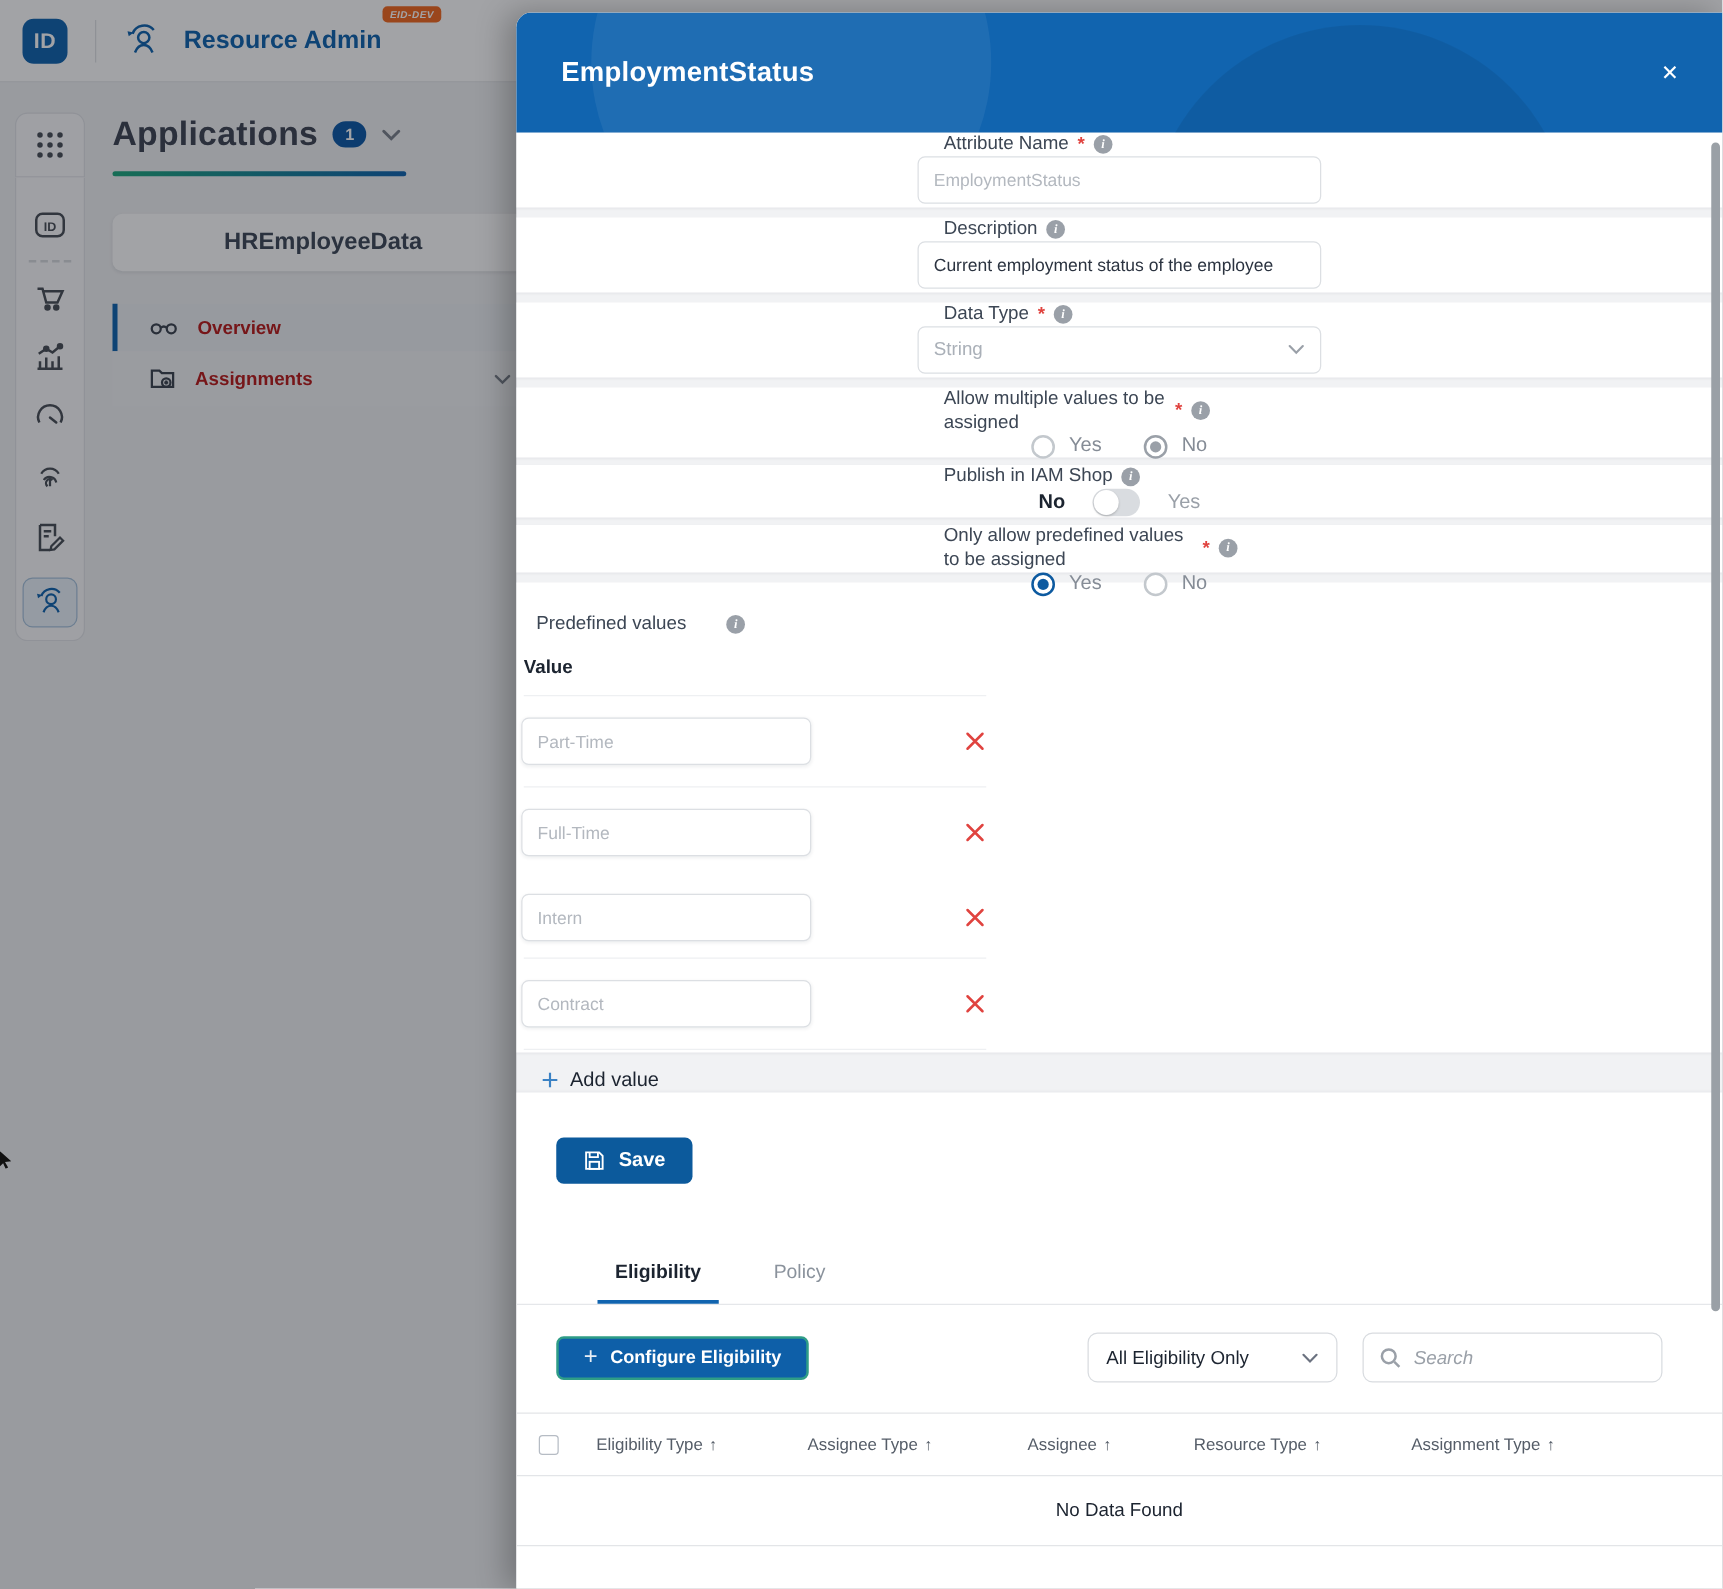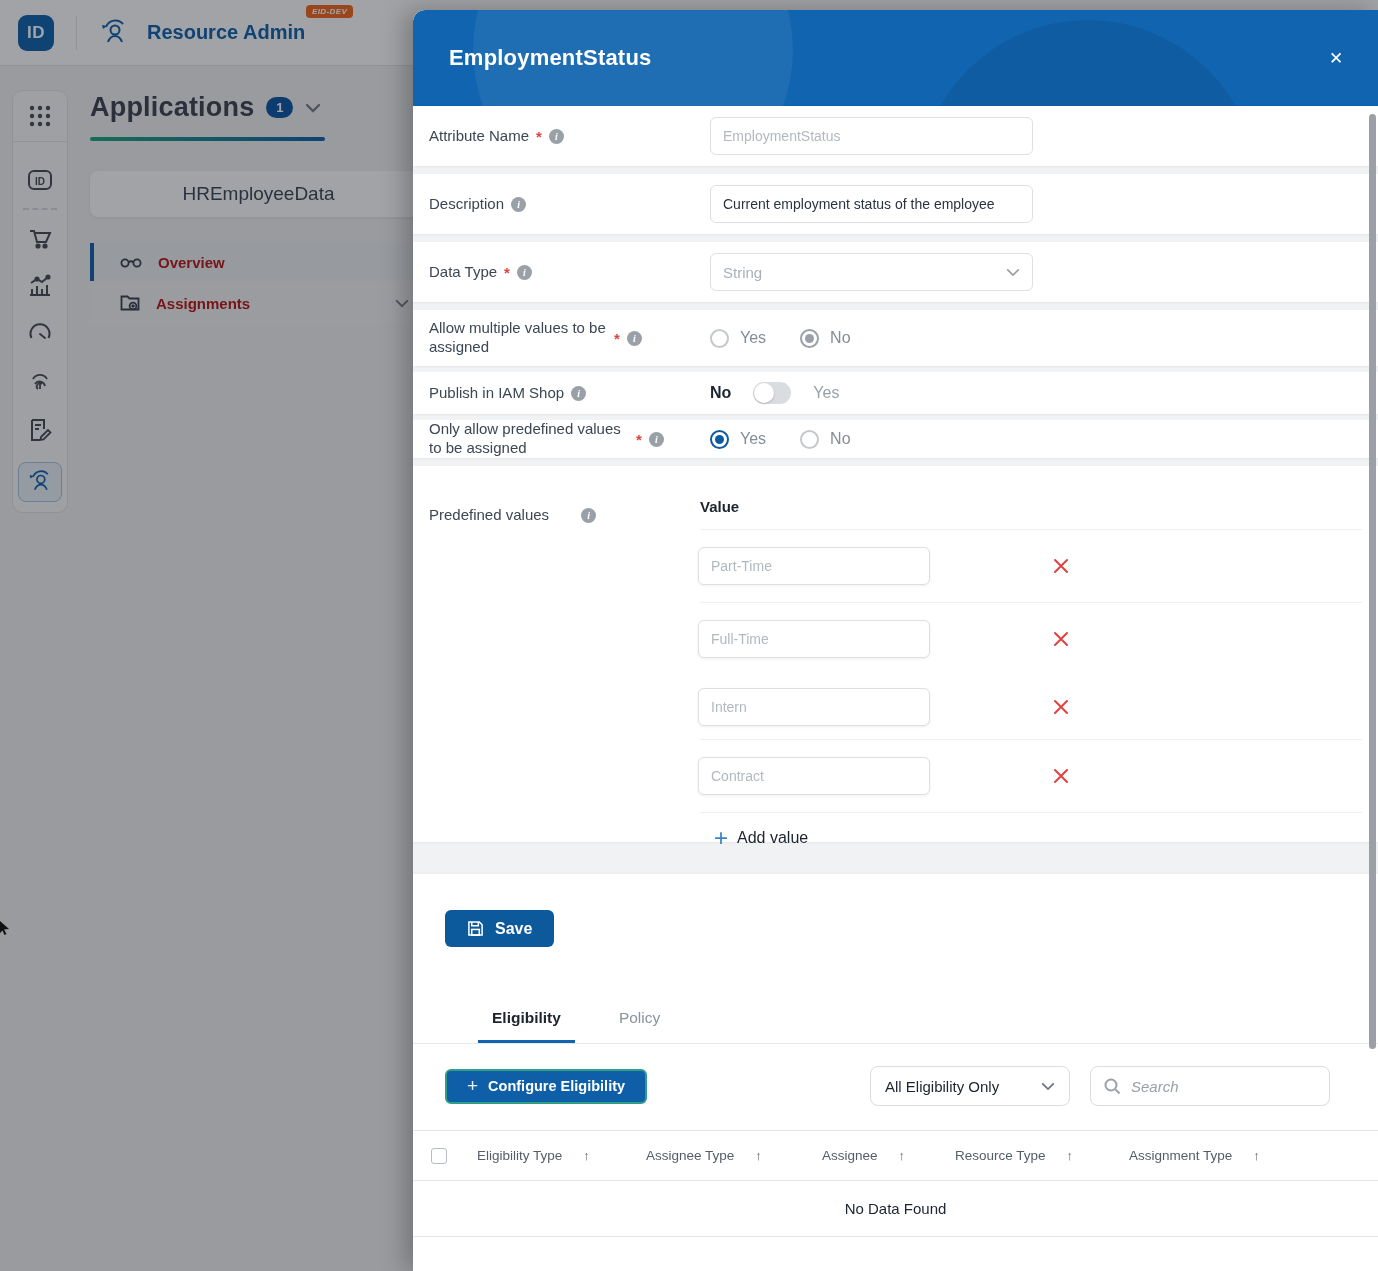--- a/index.html
+++ b/index.html
@@ -21,42 +21,42 @@
   .icon-col { width:56px; border:1px solid #e2e4e8; border-top:none; border-radius:0 0 10px 10px; background:#fbfbfc; display:flex; flex-direction:column; align-items:center; padding:14px 0 10px; }
   .side-ic { width:26px; height:26px; margin:11px 0; display:flex; align-items:center; justify-content:center; }
   .dash-div { width:34px; border-top:2px dashed #d7dade; margin:4px 0; }
   .side-selected { width:44px; height:40px; border:1px solid #a9c4de; background:#eaf2fa; border-radius:8px; display:flex; align-items:center; justify-content:center; margin-top:8px; }
 
   .content { position:absolute; top:92px; left:90px; width:345px; }
   .apps-row { display:flex; align-items:center; gap:12px; }
   .apps-row h1 { font-size:27px; color:#3f4654; letter-spacing:.2px; }
   .count-badge { background:#0d5aa6; color:#fff; min-width:27px; height:21px; border-radius:11px; font-size:13px; font-weight:bold; display:flex; align-items:center; justify-content:center; padding:0 8px; }
   .grad-line { margin-top:14px; width:235px; height:4px; border-radius:2px; background:linear-gradient(90deg,#1fa97d,#1164af); }
-  .app-card { margin-top:30px; width:337px; height:46px; background:#fff; border-radius:8px; box-shadow:0 1px 3px rgba(16,24,40,.08); display:flex; align-items:center; justify-content:center; font-size:19px; font-weight:normal; color:#3f4a59; }
+  .app-card { margin-top:30px; width:337px; height:46px; background:#fff; border-radius:8px; box-shadow:0 1px 3px rgba(16,24,40,.08); display:flex; align-items:center; justify-content:center; font-size:19px; font-weight:bold; color:#3f4a59; }
   .nav { margin-top:26px; }
   .nav-item { position:relative; height:38px; display:flex; align-items:center; gap:16px; padding-left:30px; font-size:15px; font-weight:bold; color:#b91c1c; }
   .nav-item.selected { background:#eef1f4; }
   .nav-item.selected::before { content:""; position:absolute; left:0; top:0; bottom:0; width:4px; background:#1164af; }
   .nav-item.row2 { height:44px; background:#f3f4f6; }
   .nav-caret { position:absolute; right:26px; }
 
   
   .overlay { position:absolute; inset:0; background:rgba(10,14,20,.38); z-index:5; }
   .cursor { position:absolute; left:0; top:921px; z-index:6; }
 
   
   .drawer { position:absolute; top:10px; left:413px; right:0; bottom:0; background:#f1f2f4; border-top-left-radius:12px; z-index:10; box-shadow:-8px 0 24px rgba(0,0,0,.25); overflow:hidden; }
   .drawer-header { position:relative; height:96px; background:#1164af; border-top-left-radius:12px; display:flex; align-items:center; padding:0 36px; overflow:hidden; }
   .drawer-header::before { content:""; position:absolute; left:60px; top:-120px; width:320px; height:320px; border-radius:50%; background:rgba(255,255,255,.06); }
   .drawer-header::after { content:""; position:absolute; right:120px; top:10px; width:340px; height:340px; border-radius:50%; background:rgba(0,0,0,.07); }
   .drawer-title { color:#fff; font-size:22px; font-weight:bold; letter-spacing:.2px; position:relative; z-index:2; }
   .close-btn { position:absolute; right:28px; top:34px; width:28px; height:28px; background:none; border:none; color:#fff; font-size:17px; cursor:pointer; z-index:2; }
 
   .drawer-body { height:calc(100% - 96px); overflow:hidden; }
-  .frow { background:#fff; box-shadow:0 1px 2px rgba(16,24,40,.05); display:flex; align-items:center; padding:16px 16px; margin-bottom:8px; }
+  .frow { background:#fff; box-shadow:0 1px 2px rgba(16,24,40,.05); display:flex; align-items:center; padding:0 16px; margin-bottom:8px;flex-direction:column; }
   .r-h60 { height:60px; } .r-h56 { height:56px; margin-bottom:6px; } .r-h42 { height:42px; margin-bottom:6px; } .r-h52 { height:38px; }
   .lab-col { width:281px; display:flex; align-items:center; gap:7px; padding-right:8px; }
   .f-label { font-size:15px; color:#3c4654; line-height:1.25; }
   .req { color:#e0433f; font-weight:bold; font-size:15px; }
   .info-ic { width:15px; height:15px; border-radius:50%; background:#9aa0a8; color:#fff; font-size:10px; font-weight:bold; font-style:italic; display:inline-flex; align-items:center; justify-content:center; flex:none; font-family:"Liberation Serif", serif; }
   .ctl-col { display:flex; align-items:center; }
   .t-input { width:323px; height:38px; border:1px solid #dcdfe3; border-radius:6px; padding:0 12px; font-size:14px; color:#2b3340; font-family:"Liberation Sans",sans-serif; background:#fff; }
   .t-input::placeholder { color:#b3b8bf; }
   .sel { width:323px; height:38px; border:1px solid #dcdfe3; border-radius:6px; padding:0 12px; display:flex; align-items:center; justify-content:space-between; color:#aab0b8; font-size:15px; background:#fff; }
 
@@ -96,21 +96,21 @@
   .cfg-btn .plus { font-weight:normal; font-size:19px; color:#e8eef5; }
   .spacer { flex:1; }
   .filter-dd { width:200px; height:40px; border:1px solid #d9dce0; border-radius:8px; background:#fff; display:flex; align-items:center; justify-content:space-between; padding:0 14px; font-size:15px; color:#1c2430; margin-right:20px; cursor:pointer; }
   .search-box { width:240px; height:40px; border:1px solid #d9dce0; border-radius:8px; background:#fff; display:flex; align-items:center; padding:0 12px; gap:10px; }
   .search-box input { border:none; outline:none; font-size:15px; color:#2b3340; width:170px; font-family:"Liberation Sans",sans-serif;font-style:italic; }
   .search-box input::placeholder { color:#9aa0a8; }
 
   .etable { margin-top:24px; border-top:1px solid #e3e5e8; }
   .ehead { display:grid; grid-template-columns:46px 169px 176px 133px 174px auto; align-items:center; height:50px; padding-left:18px; border-bottom:1px solid #e3e5e8; }
   .chk { width:16px; height:16px; border:1.5px solid #b6bcc4; border-radius:3px; background:#fff; cursor:pointer; }
-  .hcell { font-size:13.5px; color:#555d68; display:flex; align-items:center; gap:21px; }
+  .hcell { font-size:13.5px; color:#555d68; display:flex; align-items:center; gap:5px; }
   .sort { color:#555d68; font-size:13px; }
   .empty-row { height:56px; display:flex; align-items:center; justify-content:center; font-size:15px; color:#1c2430; border-bottom:1px solid #e3e5e8; }
 
   .scrollbar { position:absolute; top:100px; right:2px; bottom:4px; width:7px; }
   .scrollbar .thumb { position:absolute; top:4px; width:7px; height:935px; border-radius:4px; background:#9aa0a6; }
 
   svg { display:block; }
 </style>
 </head>
 <body>

